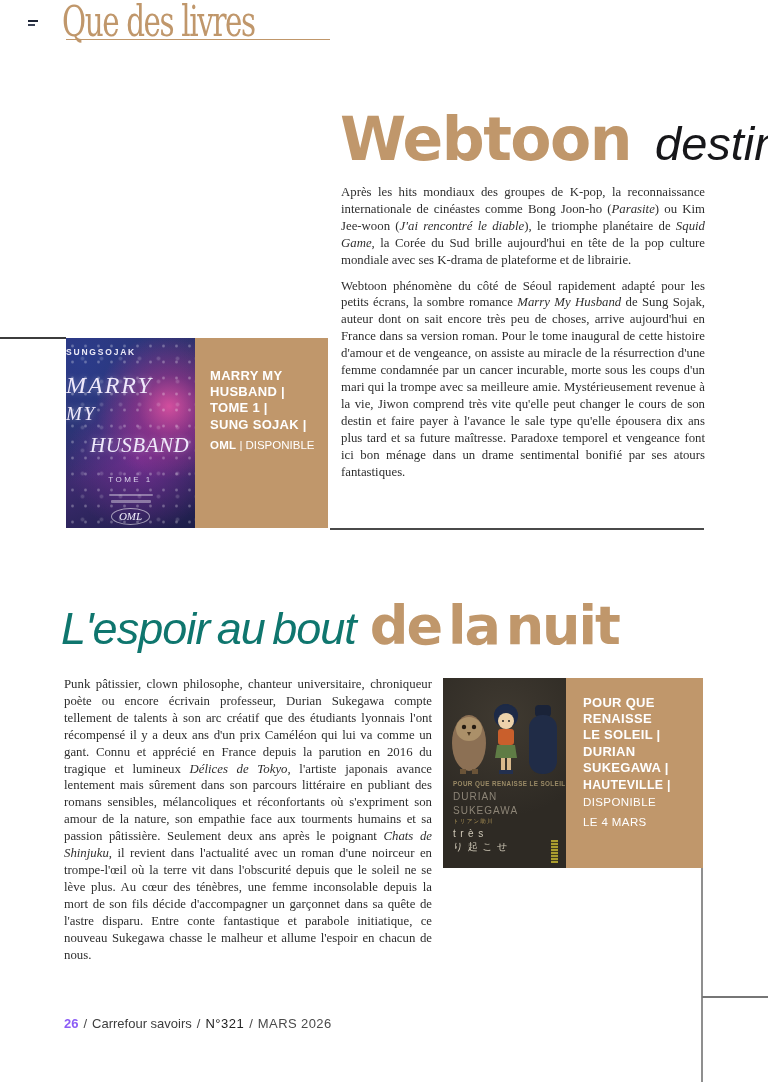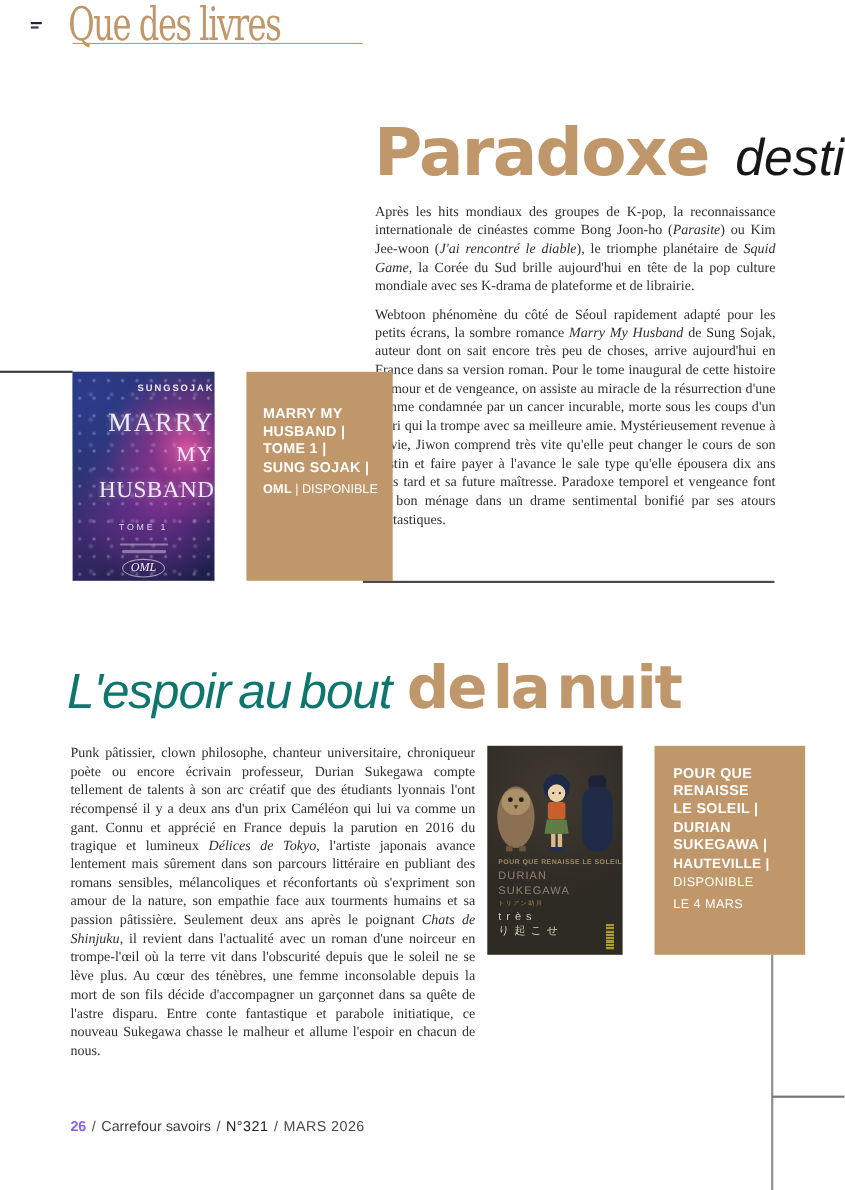--- a/index.html
+++ b/index.html
@@ -43,40 +43,40 @@
     background:
       radial-gradient(circle at 80% 36%, rgba(219,80,160,.95) 0%, rgba(165,52,142,.6) 20%, rgba(120,45,140,0) 46%),
       radial-gradient(circle at 58% 64%, rgba(128,48,152,.75) 0%, rgba(128,48,152,0) 52%),
       radial-gradient(circle at 12% 12%, rgba(44,60,140,.95) 0%, rgba(44,60,140,0) 60%),
       linear-gradient(160deg,#2b3372 0%,#283066 35%,#3d2b6f 62%,#1c1e49 100%);}
   .b1-droplets{position:absolute;inset:0;
       background-image:
         radial-gradient(circle, rgba(255,255,255,.28) 0 .8px, rgba(255,255,255,0) 2px),
         radial-gradient(circle, rgba(255,255,255,.16) 0 1.1px, rgba(255,255,255,0) 2.6px);
       background-size:13px 16px,19px 23px;background-position:0 0,7px 9px;}
-  .b1-author{position:absolute;left:0;right:0;top:9px;text-align:right;color:#eceaf6;
+  .b1-author{position:absolute;left:0;right:0;top:9px;text-align:left;color:#eceaf6;
       font-size:8.5px;letter-spacing:1.8px;font-weight:bold;}
-  .b1-title{position:absolute;left:0;right:0;top:33px;text-align:right;color:#efe9fb;
-      font-family:"Liberation Serif","DejaVu Serif",serif;text-shadow:0 0 6px rgba(255,255,255,.35);}
+  .b1-title{position:absolute;left:0;right:0;top:33px;text-align:left;color:#efe9fb;
+      font-family:"Liberation Serif","DejaVu Serif",serif;text-shadow:0 0 6px rgba(255,255,255,.35);font-style:italic;}
   .b1-line1{font-size:24px;letter-spacing:2px;line-height:28px;}
   .b1-line2{font-size:19px;letter-spacing:2px;line-height:30px;}
   .b1-line3{font-size:21px;letter-spacing:.5px;line-height:32px;padding-left:24px;}
   .b1-tome{position:absolute;left:0;right:0;top:137px;text-align:center;color:#ddd7ee;
       font-size:8px;letter-spacing:2.5px;}
   .b1-taglines{position:absolute;left:0;right:0;top:156px;display:flex;flex-direction:column;align-items:center;gap:4px;}
   .b1-taglines .tl{display:block;height:2.4px;background:rgba(255,255,255,.38);border-radius:1px;}
   .b1-taglines .tl:nth-child(1){width:44px;}
   .b1-taglines .tl:nth-child(2){width:40px;}
   .b1-logo{position:absolute;left:0;right:0;top:170px;text-align:center;color:#f2eefb;
       font-family:"Liberation Serif","DejaVu Serif",serif;font-style:italic;font-size:11px;}
   .b1-logo span{display:inline-block;border:1px solid rgba(255,255,255,.55);border-radius:50%;
       padding:1px 7px 2px 7px;}
 
   
-  .caption{position:absolute;background:var(--accent,#c0976b);color:#ffffff;margin-left:29px;}
+  .caption{position:absolute;background:var(--accent,#c0976b);color:#ffffff;}
   .caption1{left:195px;top:338px;width:133px;height:190px;padding:30px 10px 0 15px;box-sizing:border-box;}
   .caption2{left:566px;top:678px;width:137px;height:190px;padding:17px 10px 0 17px;box-sizing:border-box;}
   .cap-line{font-size:13px;font-weight:bold;line-height:16.2px;letter-spacing:.3px;white-space:nowrap;}
   .cap-pubrow{margin-top:5px;font-size:11.5px;line-height:15px;white-space:nowrap;}
   .cap-pubrow .pub{font-weight:bold;letter-spacing:.3px;}
   .cap-pubrow .sep{margin:0 3px;opacity:.95;}
   .cap-pub2{margin-top:1px;font-size:12.3px;font-weight:bold;line-height:16px;letter-spacing:.3px;white-space:nowrap;}
   .cap-avail{margin-top:1px;font-size:11.5px;font-weight:normal;line-height:16px;letter-spacing:.4px;}
   .cap-date{margin-top:4px;font-size:11.5px;font-weight:normal;line-height:16px;letter-spacing:.4px;}
 
@@ -112,21 +112,21 @@
 
   <div class="corner-mark">
     <span class="b1"></span>
     <span class="b2"></span>
   </div>
 
   <div class="section-title">Que des livres</div>
   <div class="section-underline"></div>
 
   <h1 class="a1-title">
-    <span class="t-bold">Paradoxe</span>
+    <span class="t-bold">Webtoon</span>
     <span class="t-italic">destin</span>
   </h1>
 
   <div class="a1-body body-text">
     <p><span>Après les hits mondiaux des groupes de K-pop, la reconnaissance internationale de cinéastes comme Bong Joon-ho (</span><span class="it">Parasite</span><span>) ou Kim Jee-woon (</span><span class="it">J'ai rencontré le diable</span><span>), le triomphe planétaire de </span><span class="it">Squid Game</span><span>, la Corée du Sud brille aujourd'hui en tête de la pop culture mondiale avec ses K-drama de plateforme et de librairie.</span></p>
     <p><span>Webtoon phénomène du côté de Séoul rapidement adapté pour les petits écrans, la sombre romance </span><span class="it">Marry My Husband</span><span> de Sung Sojak, auteur dont on sait encore très peu de choses, arrive aujourd'hui en France dans sa version roman. Pour le tome inaugural de cette histoire d'amour et de vengeance, on assiste au miracle de la résurrection d'une femme condamnée par un cancer incurable, morte sous les coups d'un mari qui la trompe avec sa meilleure amie. Mystérieusement revenue à la vie, Jiwon comprend très vite qu'elle peut changer le cours de son destin et faire payer à l'avance le sale type qu'elle épousera dix ans plus tard et sa future maîtresse. Paradoxe temporel et vengeance font ici bon ménage dans un drame sentimental bonifié par ses atours fantastiques.</span></p>
   </div>
 
   <div class="book1-cover">
     <div class="b1-droplets"></div>

